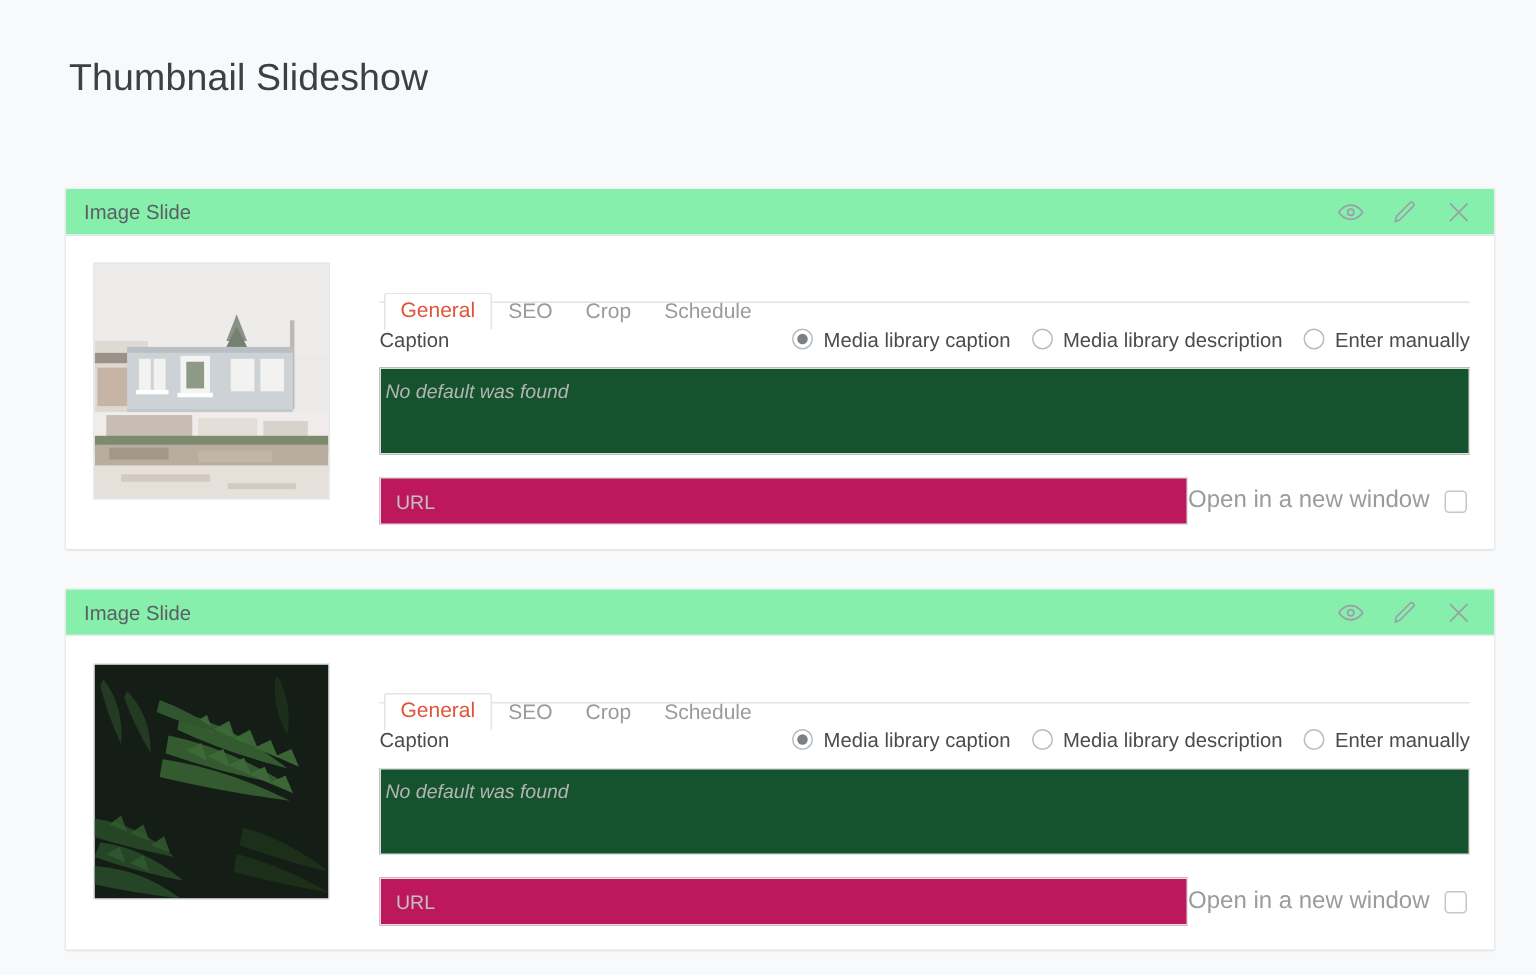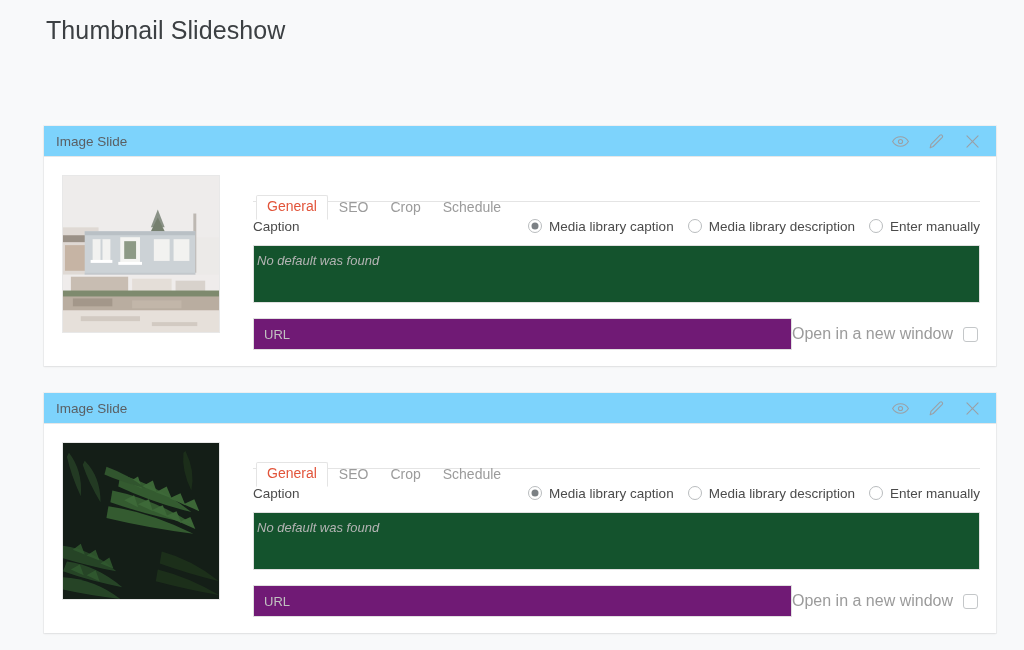--- a/index.html
+++ b/index.html
@@ -11,41 +11,41 @@
     height: 650px;
     background: #f8f9fa;
     font-family: "Liberation Sans", sans-serif;
     -webkit-font-smoothing: antialiased;
     overflow: hidden;
   }
 
   .page-title {
     position: absolute;
     left: 46px;
-    top: 16px;
+    top: 38px;
     font-size: 25px;
     font-weight: 400;
     color: #3c4043;
     letter-spacing: 0.1px;
   }
 
   
   .slide-panel {
     position: absolute;
     left: 44px;
     width: 952px;
     background: #ffffff;
     box-shadow: 0 1px 2px rgba(0,0,0,0.07), 0 0 0 1px rgba(0,0,0,0.035);
   }
   .panel-1 { top: 126px; height: 240px; }
   .panel-2 { top: 393px; height: 240px; }
 
   .panel-header {
     height: 31px;
-    background: #7dd3fc;
+    background: #86efac;
     border-bottom: 1px solid #e6e7e8;
     display: flex;
     align-items: center;
     padding: 0 14px 0 12px;
     box-sizing: border-box;
   }
   .panel-header-title {
     font-size: 13.5px;
     color: #5a5f63;
     flex: 1;
@@ -174,21 +174,21 @@
   .url-row {
     display: flex;
     align-items: center;
     margin-top: 15px;
   }
   .url-input {
     width: 563px;
     height: 32px;
     box-sizing: border-box;
     border: 1px solid #e0e0e0;
-    background: #701a75;
+    background: #be185d;
     padding: 0 10px;
     font-size: 13px;
     color: #c0c0c0;
     font-family: "Liberation Sans", sans-serif;
     display: flex;
     align-items: center;
   }
   .newwin {
     margin-left: auto;
     display: flex;

